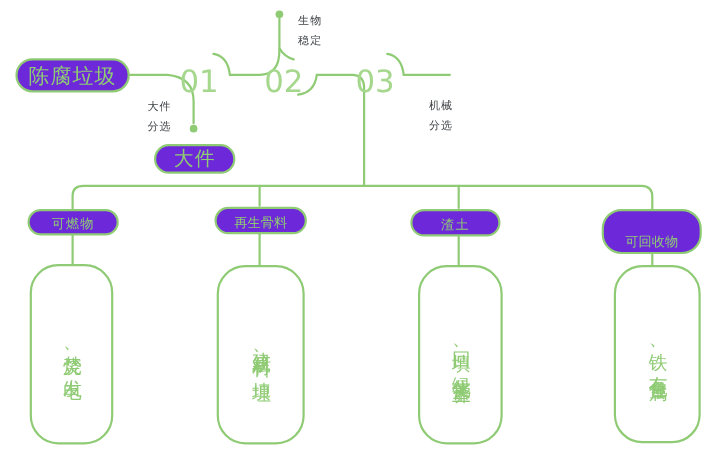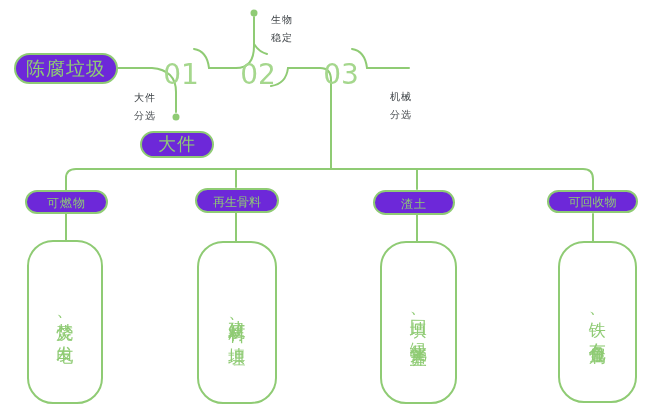--- a/index.html
+++ b/index.html
@@ -79,21 +79,21 @@
 
   <div class="pill pill-sm" style="left:25px;top:190px;width:83px;height:24px;">
     <span>可燃物</span>
   </div>
   <div class="pill pill-sm" style="left:373px;top:190px;width:82px;height:25px;">
     <span>渣土</span>
   </div>
   <div class="pill pill-sm" style="left:195px;top:188px;width:84px;height:25px;letter-spacing:0;">
     <span>再生骨料</span>
   </div>
-  <div class="pill pill-sm" style="left:547px;top:190px;width:91px;height:23px;letter-spacing:0;">
+  <div class="pill pill-sm" style="left:547px;top:190px;width:91px;height:41px;letter-spacing:0;">
     <span>可回收物</span>
   </div>
 
   <div class="result-box" style="left:27px;top:240px;width:76px;height:164px;">
     <div class="v-text">焚烧、发电</div>
   </div>
   <div class="result-box" style="left:197px;top:241px;width:80px;height:163px;">
     <div class="v-text">建筑材料、填埋</div>
   </div>
   <div class="result-box" style="left:380px;top:241px;width:77px;height:163px;">

